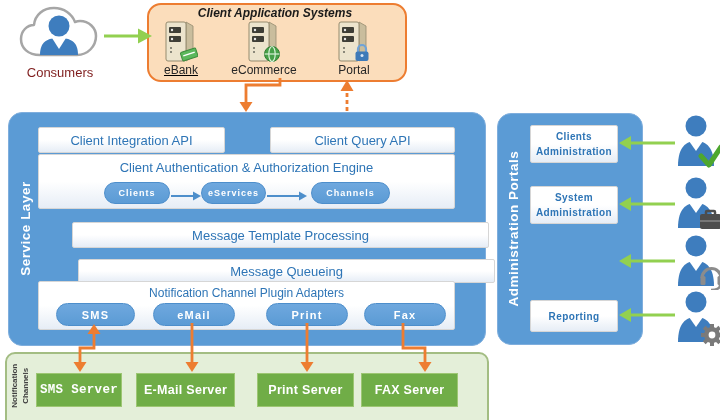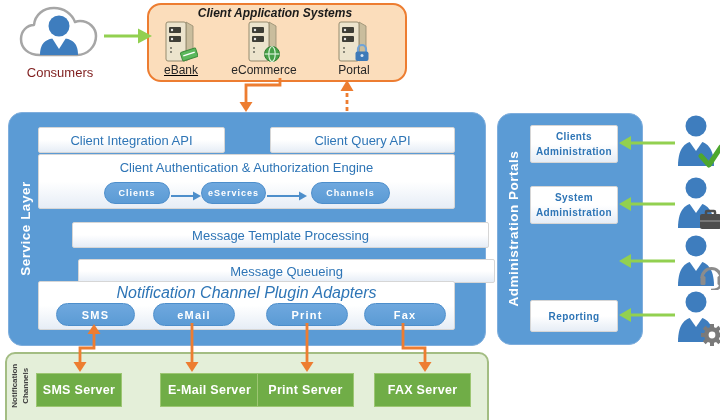--- a/index.html
+++ b/index.html
@@ -17,21 +17,21 @@
   .app-label{font-size:12px;color:#262626;}
 
   
   .blue-panel{background:#5B9BD5;border:1px solid #7FAEDD;border-radius:14px;}
   .vtext{transform:rotate(-90deg);white-space:nowrap;color:#ffffff;font-weight:bold;font-size:13.5px;letter-spacing:0.5px;}
   .vtext-dark{transform:rotate(-90deg);color:#404040;font-weight:bold;font-size:8px;line-height:1.35;text-align:center;white-space:nowrap;}
 
   
   .wbox{background:linear-gradient(180deg,#ffffff 50%,#e6edf6);border:1px solid #d6d6d6;border-radius:2px;color:#2E75B6;}
   .row-label{font-size:13px;color:#2E75B6;}
-  .small-label{font-size:16px;color:#2E75B6;font-style:italic;}
+  .small-label{font-size:12px;color:#2E75B6;}
 
   
   .pill{background:linear-gradient(180deg,#6FA8DE,#5B9BD5);border:1px solid #4D8ECB;border-radius:12px;
         color:#ffffff;font-weight:bold;display:flex;align-items:center;justify-content:center;}
   .pill-sm{font-size:9px;letter-spacing:1px;}
   .pill-md{font-size:11px;letter-spacing:1.2px;}
 
   
   .admin-label{font-size:10px;font-weight:bold;color:#2E75B6;letter-spacing:0.4px;line-height:1.5;}
 
@@ -201,24 +201,24 @@
     </g>
   </svg>
 
   <div class="abs green-panel" style="left:5px;top:352px;width:480px;height:80px;"></div>
   <div class="abs center" style="left:5px;top:352px;width:32px;height:68px;">
     <div class="vtext-dark">
       <div>Notification</div>
       <div>Channels</div>
     </div>
   </div>
-  <div class="abs gserver center" style="left:36px;top:373px;width:84px;height:32px;">SMS Server</div>
-  <div class="abs gserver center" style="left:160px;top:373px;width:97px;height:32px;text-align:center;">E-Mail Server</div>
+  <div class="abs gserver center" style="left:36px;top:373px;width:84px;height:32px;font-family:Liberation Mono, monospace;">SMS Server</div>
+  <div class="abs gserver center" style="left:136px;top:373px;width:97px;height:32px;text-align:center;">E-Mail Server</div>
   <div class="abs gserver center" style="left:257px;top:373px;width:95px;height:32px;">Print Server</div>
-  <div class="abs gserver center" style="left:374px;top:373px;width:95px;height:32px;">FAX Server</div>
+  <div class="abs gserver center" style="left:361px;top:373px;width:95px;height:32px;">FAX Server</div>
 
   <svg class="abs overlay" style="left:0;top:0;" width="720" height="420" viewBox="0 0 720 420">
 
     <line x1="104" y1="36" x2="139" y2="36" stroke="#92D050" stroke-width="3"></line>
     <polygon points="138,28.5 138,43.5 152,36" fill="#92D050"></polygon>
 
     <path d="M280,78 L280,85 L246,85 L246,103" fill="none" stroke="#ED7D31" stroke-width="2.8"></path>
     <polygon points="239.5,102 252.5,102 246,112" fill="#ED7D31"></polygon>
 
     <line x1="347" y1="111" x2="347" y2="90" stroke="#ED7D31" stroke-width="2.8" stroke-dasharray="4,3"></line>

